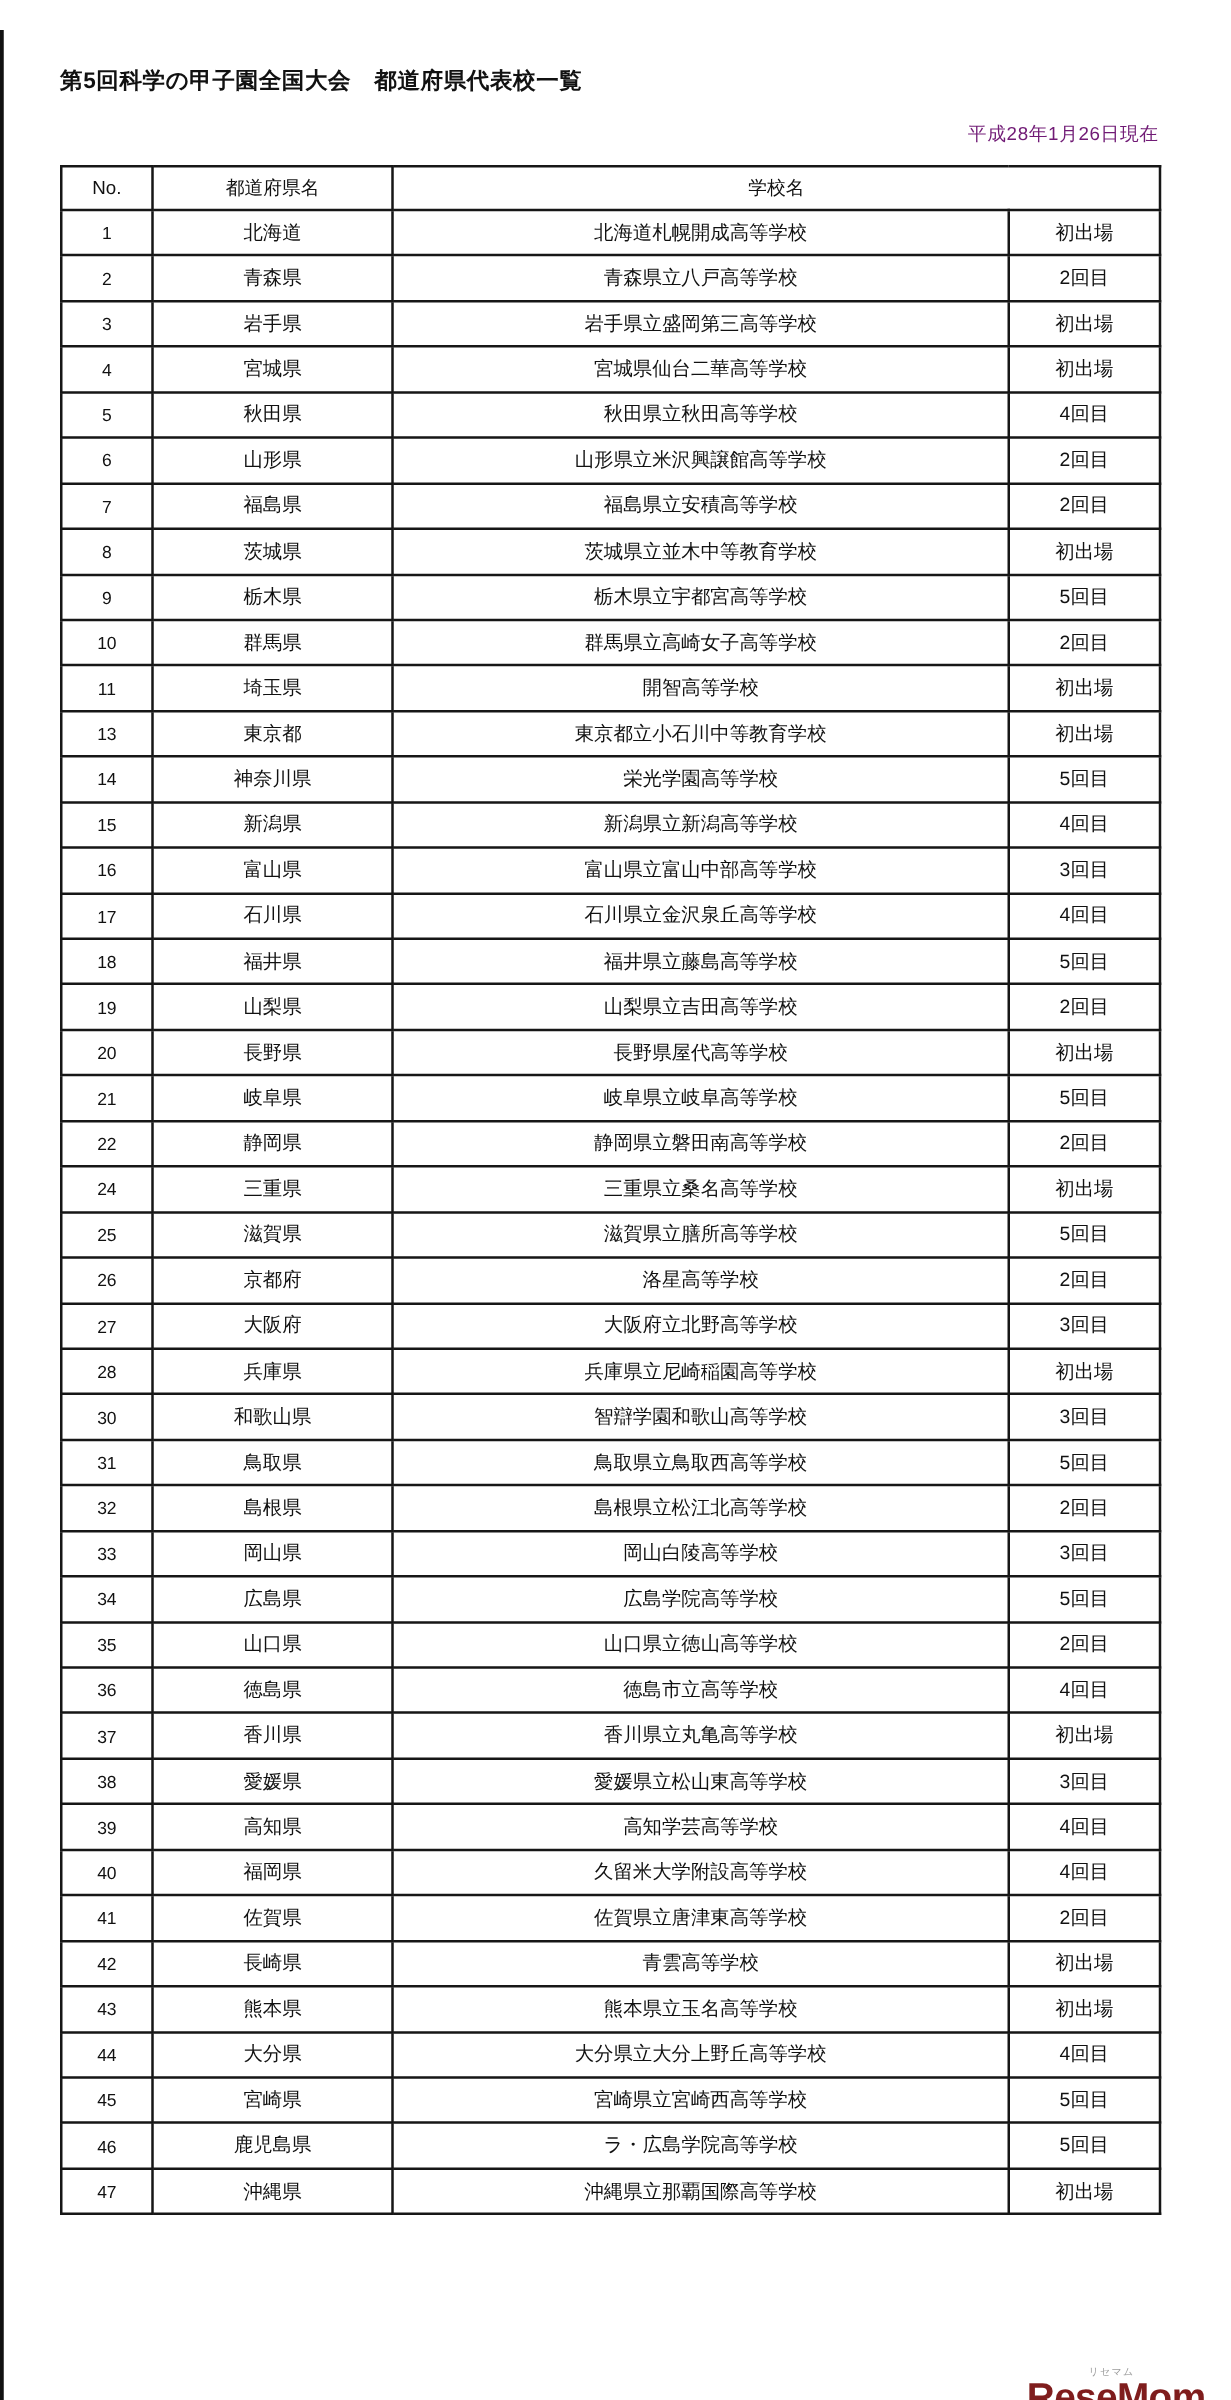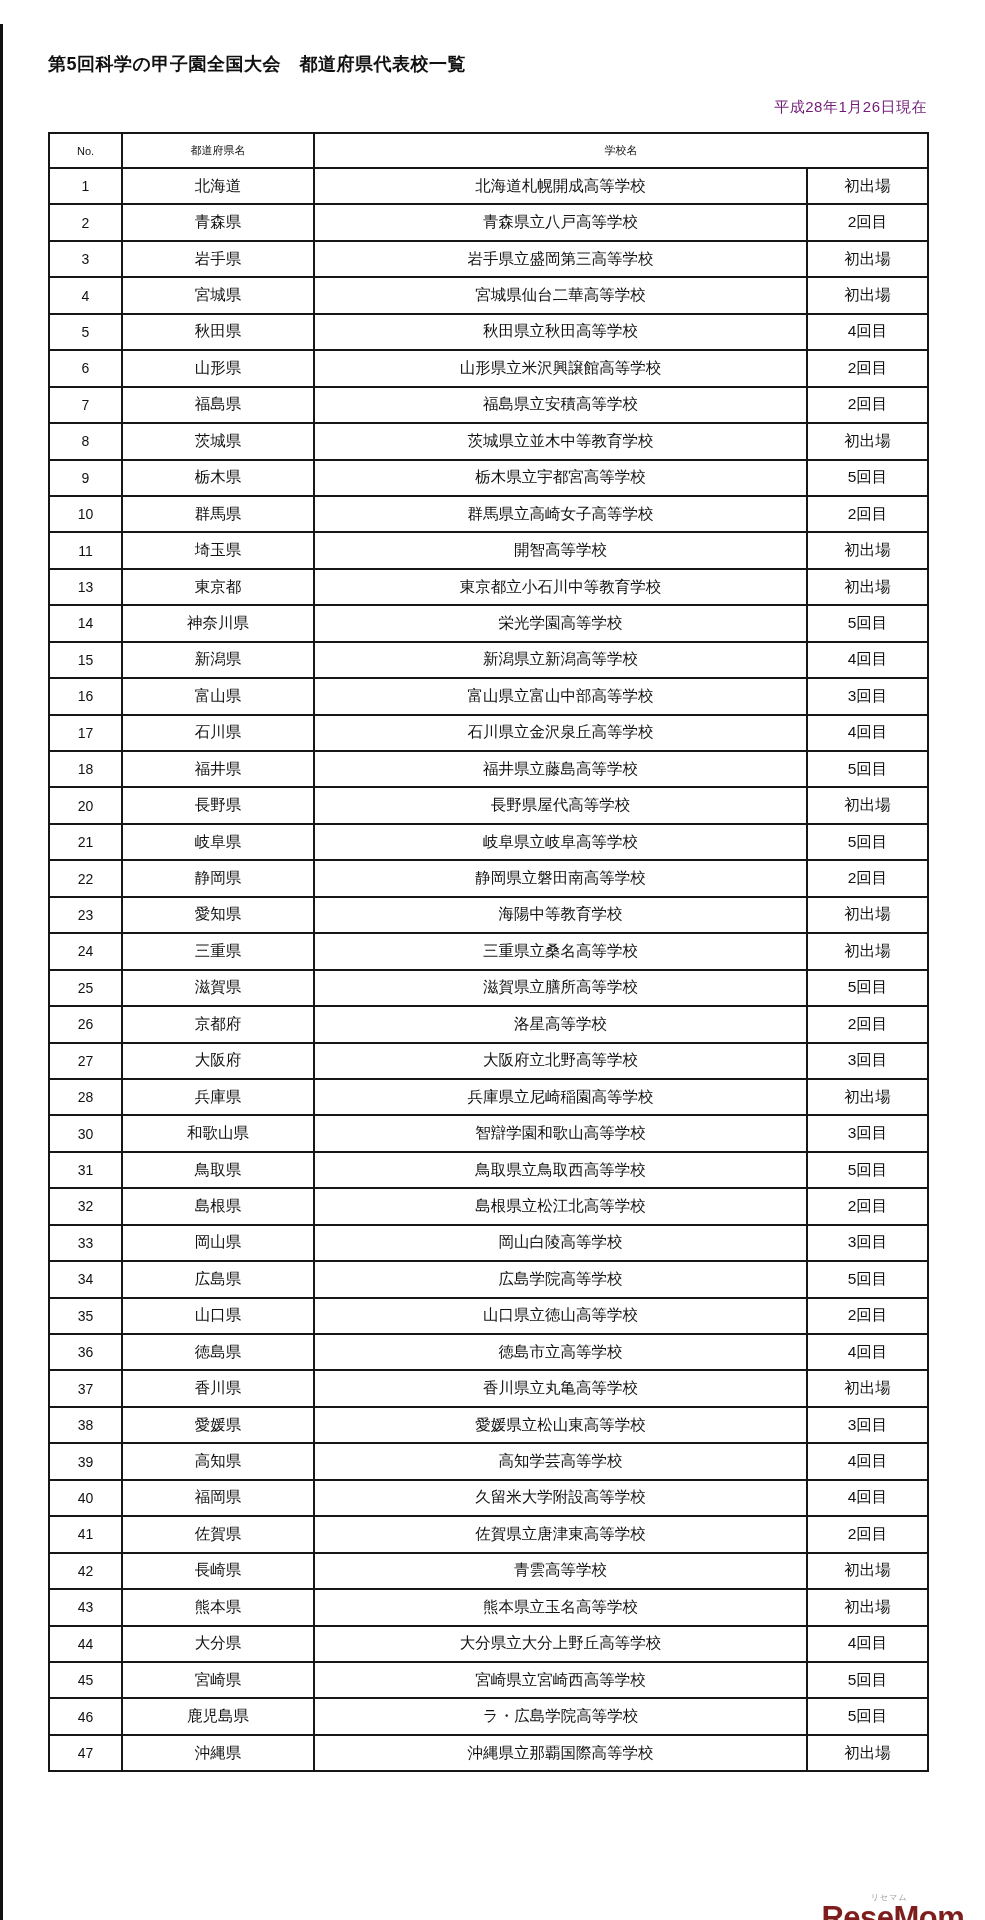--- a/index.html
+++ b/index.html
@@ -54,21 +54,21 @@
     border: 2px solid #161616;
     text-align: center;
     vertical-align: middle;
     color: #111111;
     padding: 0;
     overflow: hidden;
     white-space: nowrap;
   }
   .rep-table th {
     height: 33px;
-    font-size: 11px;
+    font-size: 15px;
     font-weight: normal;
   }
   .rep-table td {
     height: 34.45px;
     font-size: 15.5px;
   }
   .rep-table td[data-name="cell-no"] {
     font-size: 14px;
   }
   .logo {
@@ -219,42 +219,42 @@
           <td data-name="cell-school">石川県立金沢泉丘高等学校</td>
           <td data-name="cell-appearance">4回目</td>
         </tr>
         <tr data-name="table-row">
           <td data-name="cell-no">18</td>
           <td data-name="cell-prefecture">福井県</td>
           <td data-name="cell-school">福井県立藤島高等学校</td>
           <td data-name="cell-appearance">5回目</td>
         </tr>
         <tr data-name="table-row">
+          <td data-name="cell-no">19</td>
+          <td data-name="cell-prefecture">山梨県</td>
+          <td data-name="cell-school">山梨県立吉田高等学校</td>
+          <td data-name="cell-appearance">2回目</td>
+        </tr>
+        <tr data-name="table-row">
           <td data-name="cell-no">20</td>
           <td data-name="cell-prefecture">長野県</td>
           <td data-name="cell-school">長野県屋代高等学校</td>
           <td data-name="cell-appearance">初出場</td>
         </tr>
         <tr data-name="table-row">
           <td data-name="cell-no">21</td>
           <td data-name="cell-prefecture">岐阜県</td>
           <td data-name="cell-school">岐阜県立岐阜高等学校</td>
           <td data-name="cell-appearance">5回目</td>
         </tr>
         <tr data-name="table-row">
           <td data-name="cell-no">22</td>
           <td data-name="cell-prefecture">静岡県</td>
           <td data-name="cell-school">静岡県立磐田南高等学校</td>
           <td data-name="cell-appearance">2回目</td>
-        </tr>
-        <tr data-name="table-row">
-          <td data-name="cell-no">23</td>
-          <td data-name="cell-prefecture">愛知県</td>
-          <td data-name="cell-school">海陽中等教育学校</td>
-          <td data-name="cell-appearance">初出場</td>
         </tr>
         <tr data-name="table-row">
           <td data-name="cell-no">24</td>
           <td data-name="cell-prefecture">三重県</td>
           <td data-name="cell-school">三重県立桑名高等学校</td>
           <td data-name="cell-appearance">初出場</td>
         </tr>
         <tr data-name="table-row">
           <td data-name="cell-no">25</td>
           <td data-name="cell-prefecture">滋賀県</td>

